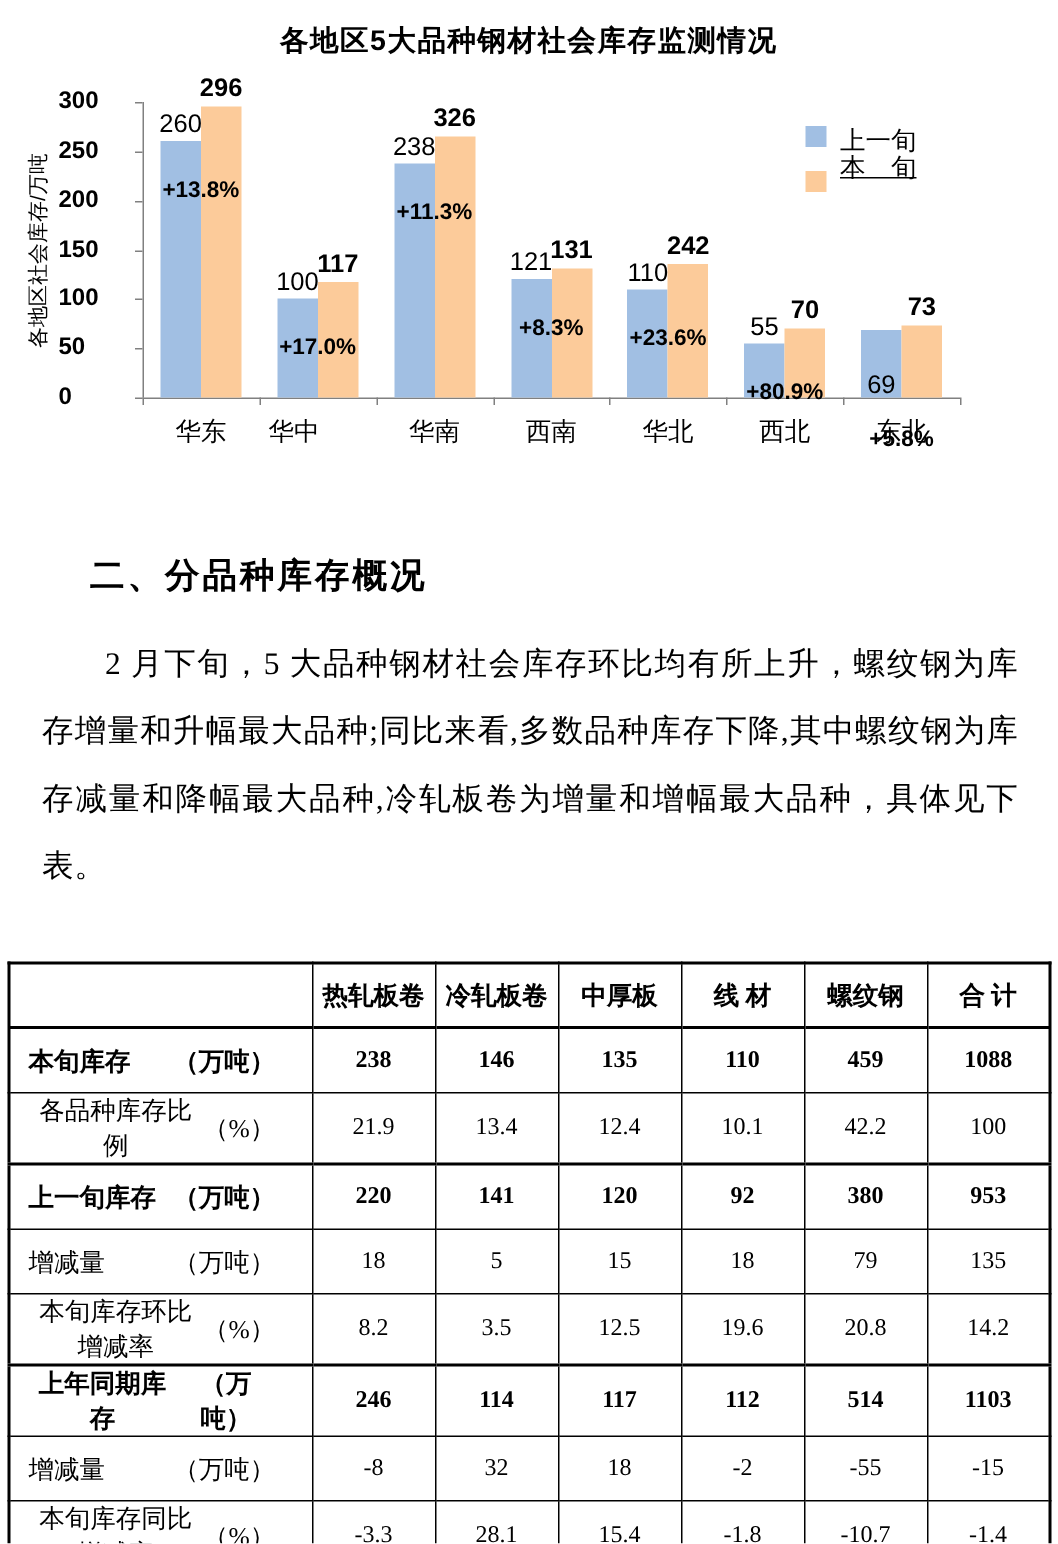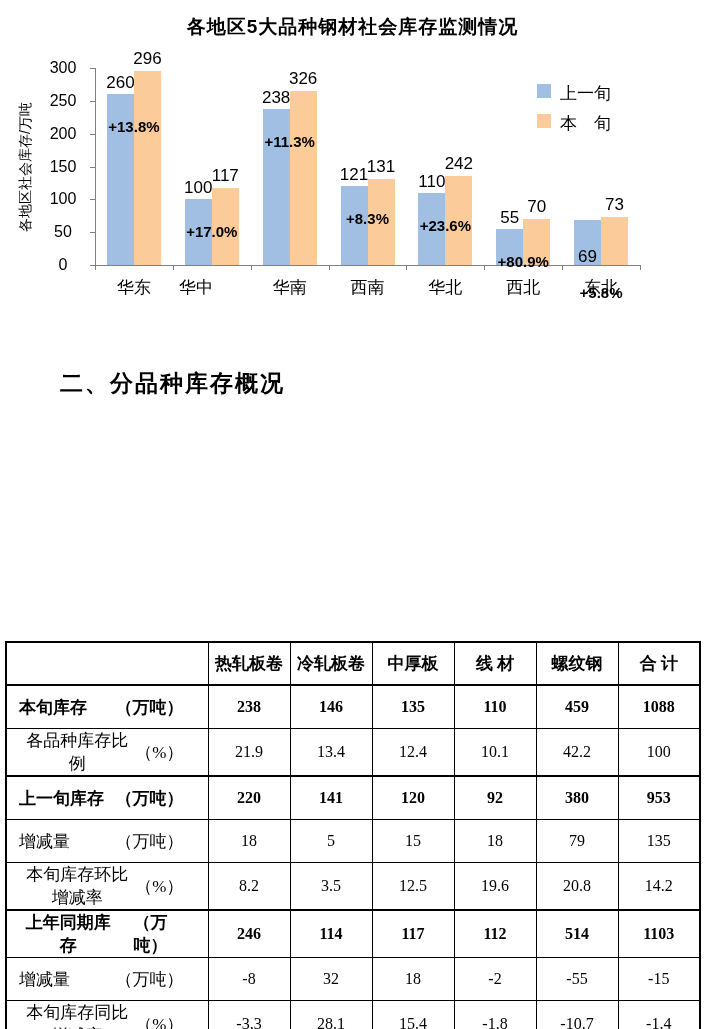--- a/index.html
+++ b/index.html
@@ -6,27 +6,27 @@
   #page{position:relative;width:705px;height:1029px;background:#fff;overflow:hidden;
         font-family:"Liberation Serif","DejaVu Serif",serif;color:#000;}
 
   
   #chart{position:absolute;left:0;top:0;width:705px;height:340px;
          font-family:"Liberation Sans","DejaVu Sans",sans-serif;}
   .chart-title{position:absolute;left:0;top:14px;width:705px;text-align:center;
                font-size:19px;font-weight:bold;letter-spacing:1px;}
   .axis-line{position:absolute;background:#808080;}
   .tick{position:absolute;background:#808080;}
-  .ytick-label{position:absolute;width:48px;text-align:center;font-size:16px;color:#000;}
+  .ytick-label{position:absolute;width:48px;text-align:left;font-size:16px;color:#000;font-weight:bold;}
   .xcat-label{position:absolute;text-align:center;font-size:17px;color:#000;}
   .y-axis-title{position:absolute;left:-64px;top:158px;width:180px;text-align:center;
                 font-size:14px;transform:rotate(-90deg);white-space:nowrap;}
   .bar{position:absolute;}
   .val-label{position:absolute;width:64px;text-align:center;font-size:17px;}
-  .val-label.bold{font-weight:normal;}
+  .val-label.bold{font-weight:bold;}
   .pct-label{position:absolute;width:84px;text-align:center;font-size:15px;font-weight:bold;}
   .legend-swatch{position:absolute;width:14px;height:14px;}
   .legend-label{position:absolute;font-size:17px;}
 
   
   .section-heading{position:absolute;left:60px;top:368px;font-size:23px;font-weight:bold;
                    font-family:"Liberation Sans","DejaVu Sans",sans-serif;letter-spacing:2px;}
   .body-paragraph{position:absolute;left:28px;top:420px;width:651px;font-size:21px;
                   line-height:45px;letter-spacing:0.5px;text-align:justify;text-indent:2em;}
 
@@ -115,24 +115,25 @@
       <div class="xcat-label" style="left: 484.286px; top: 276px; width: 77.8571px;">西北</div>
       <div class="bar" style="left: 574.071px; top: 219.69px; width: 27px; height: 45.31px; background: rgb(161, 191, 227);"></div>
       <div class="bar" style="left: 601.071px; top: 217.063px; width: 27px; height: 47.9367px; background: rgb(252, 203, 154);"></div>
       <div class="val-label" style="left: 555.571px; top: 198.69px; margin-top: 48px;">69</div>
       <div class="val-label bold" style="left: 582.571px; top: 195.063px;">73</div>
       <div class="pct-label" style="left: 559.071px; top: 243.69px; margin-top: 40px;">+5.8%</div>
       <div class="xcat-label" style="left: 562.143px; top: 276px; width: 77.8571px;">东北</div>
       <div class="legend-swatch" style="left: 537px; top: 84px; background: rgb(161, 191, 227);"></div>
       <div class="legend-label" style="left: 560px; top: 82px;">上一旬</div>
       <div class="legend-swatch" style="left: 537px; top: 114px; background: rgb(252, 203, 154);"></div>
-      <div class="legend-label" style="left: 560px; top: 112px;">本　旬</div>
+      <div class="legend-label" style="left: 560px; top: 100px; text-decoration: underline;">本　旬</div>
     </div>
 
   <div class="section-heading">二、分品种库存概况</div>
+  <div class="body-paragraph">2 月下旬，5 大品种钢材社会库存环比均有所上升，螺纹钢为库存增量和升幅最大品种;同比来看,多数品种库存下降,其中螺纹钢为库存减量和降幅最大品种,冷轧板卷为增量和增幅最大品种，具体见下表。</div>
 
   <div id="tbl-wrap">
     <table class="inv">
       <colgroup>
         <col style="width:202px">
         <col style="width:82px">
           <col style="width:82px">
           <col style="width:82px">
         <col style="width:82px">
           <col style="width:82px">

